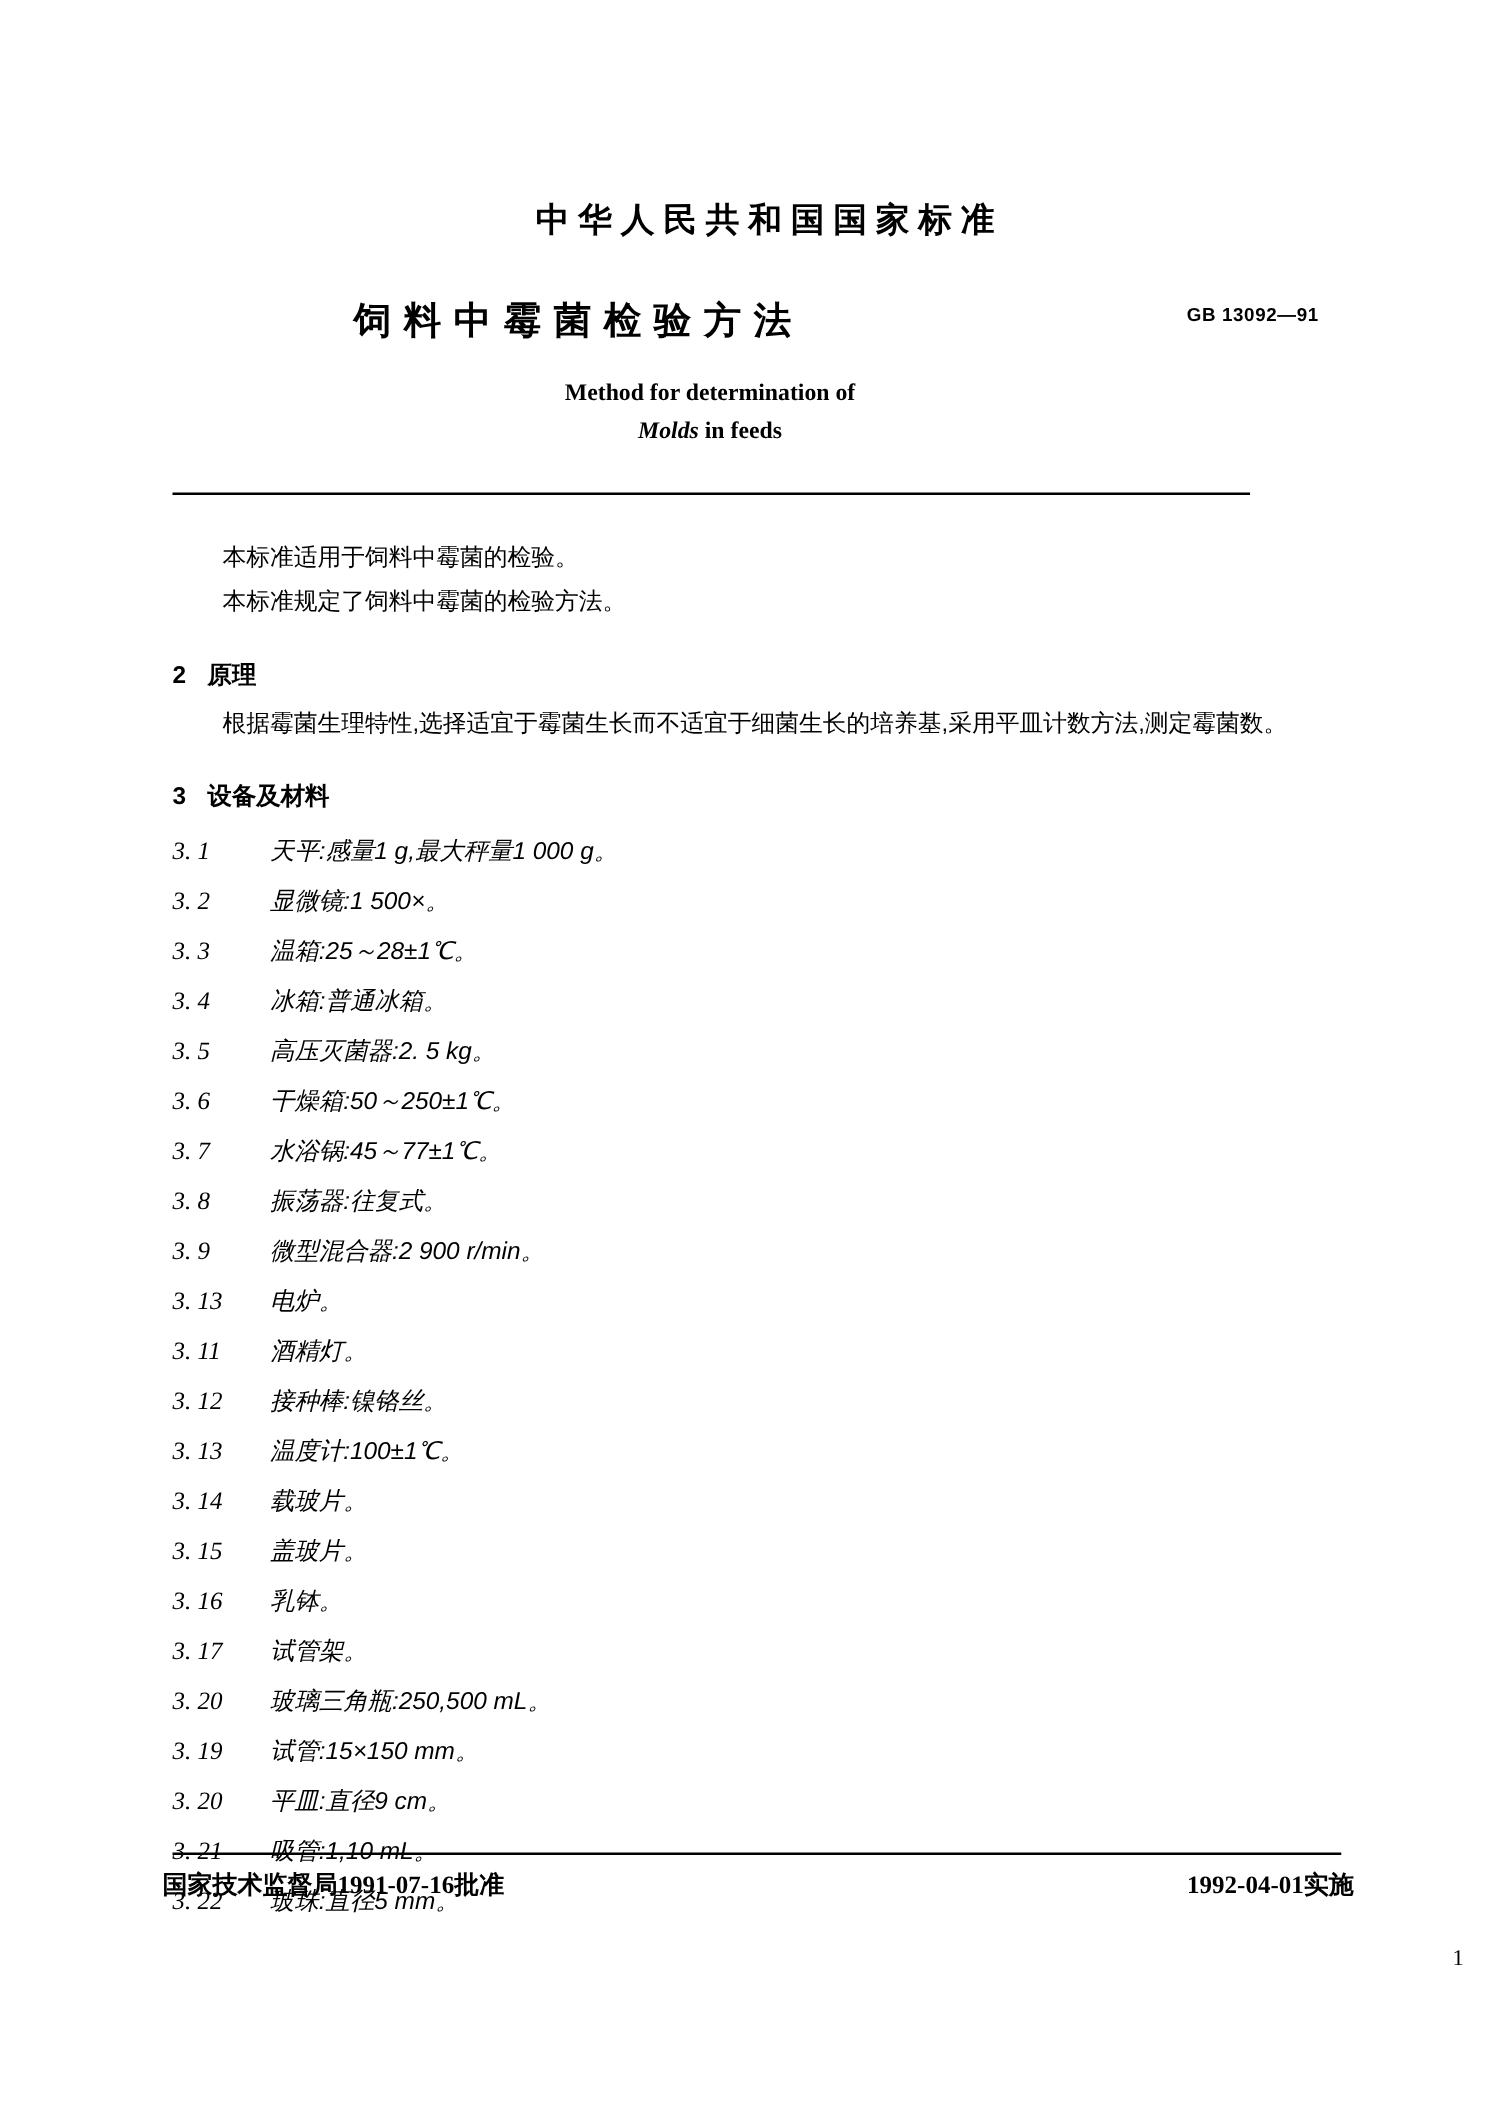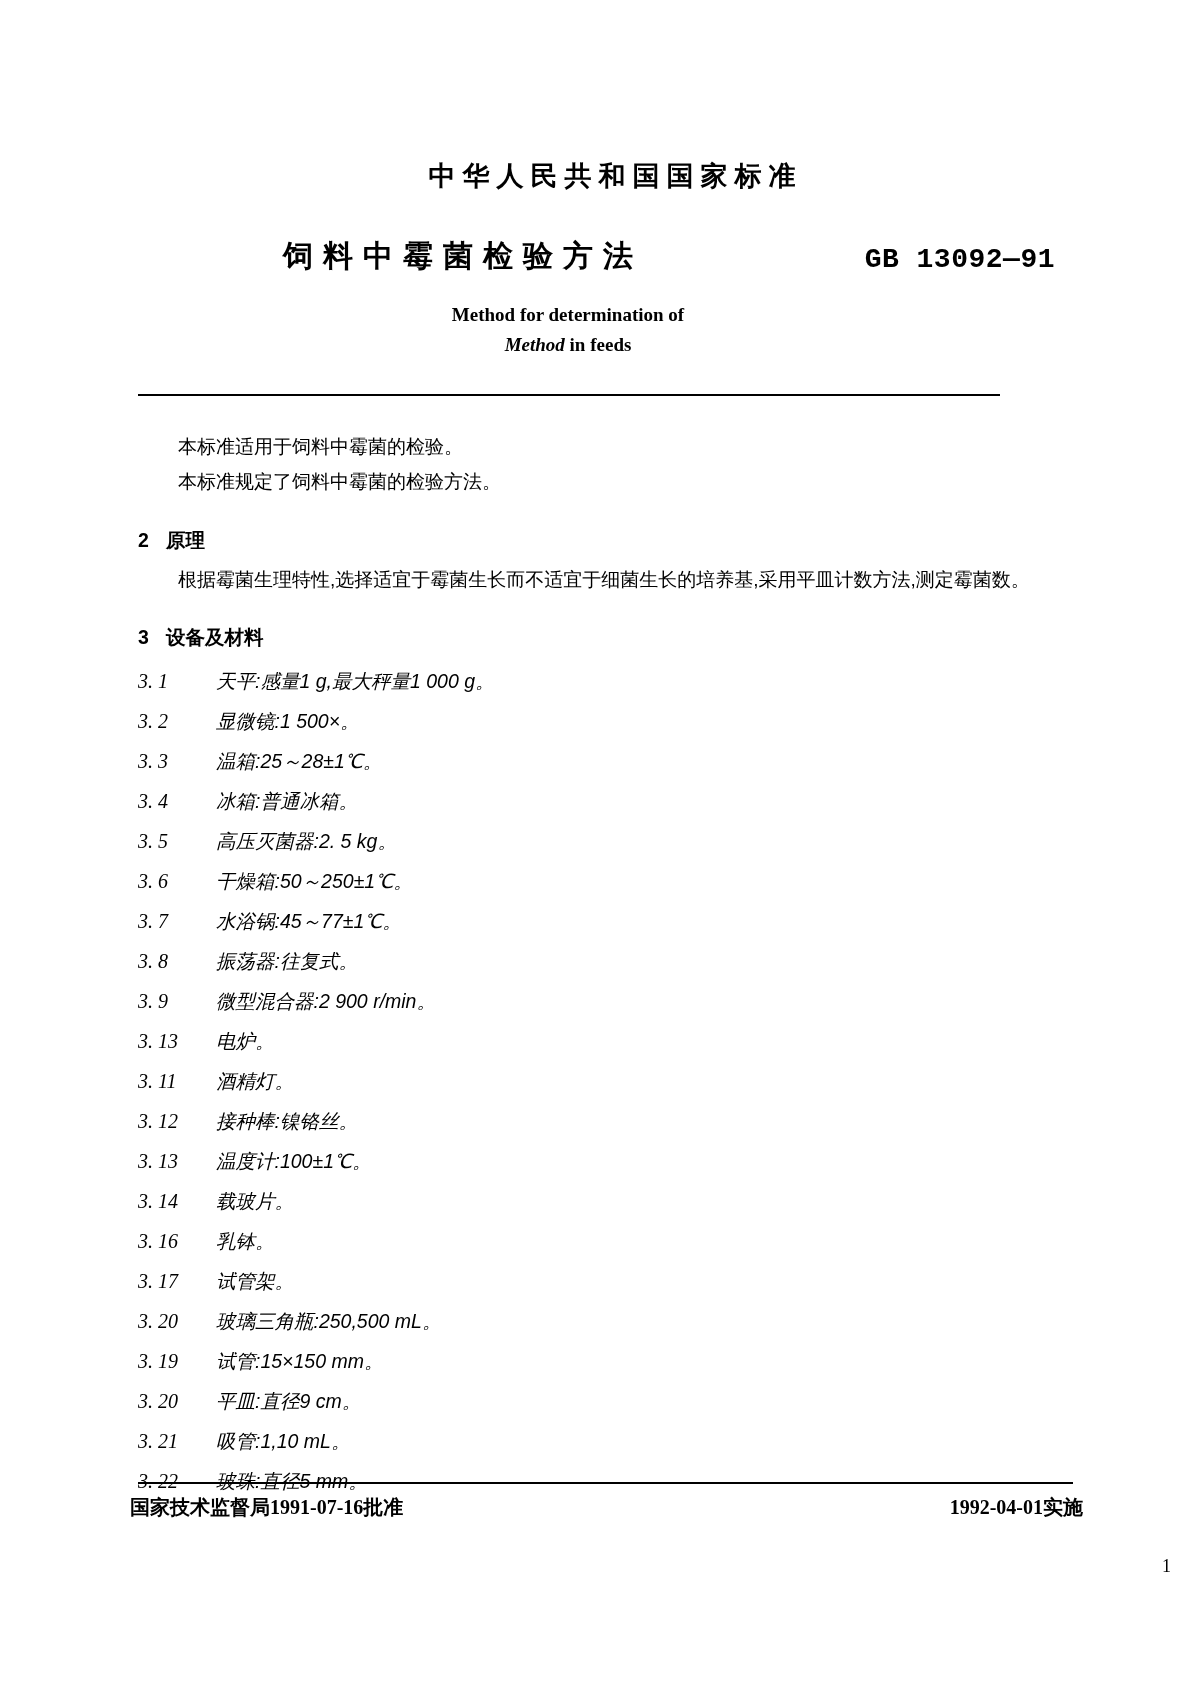--- a/index.html
+++ b/index.html
@@ -49,23 +49,23 @@
     top: 0;
     font-family: "Liberation Sans", sans-serif;
     font-weight: bold;
     font-size: 30px;
     letter-spacing: 10px;
   }
   .std-code {
     position: absolute;
     right: 18px;
     top: 8px;
-    font-family: Liberation Mono, monospace;
-    font-weight: bold;
-    font-size: 28px;
+    font-family: Liberation Sans, sans-serif;
+    font-weight: bold;
+    font-size: 15px;
     letter-spacing: 0.5px;
   }
   .en-title {
     text-align: center;
     margin-top: 22px;
     margin-left: -75px;
     font-family: "Liberation Serif", serif;
     font-weight: bold;
     font-size: 19px;
   }
@@ -169,21 +169,21 @@
     <div class="national-standard">中华人民共和国国家标准</div>
 
     <div class="title-row">
       <div class="doc-title">饲料中霉菌检验方法</div>
       <div class="std-code">GB 13092—91</div>
     </div>
 
     <div class="en-title">
       <div>Method for determination of</div>
       <div class="line2">
-        <span class="en-italic">Method</span>
+        <span class="en-italic">Molds</span>
         <span>in feeds</span>
       </div>
     </div>
 
     <div class="rule"></div>
 
     <div class="body">
 
       <div class="para">本标准适用于饲料中霉菌的检验。</div>
       <div class="para">本标准规定了饲料中霉菌的检验方法。</div>
@@ -246,20 +246,24 @@
             <span class="idx">3. 12</span>
             <span class="txt">接种棒:镍铬丝。</span>
           </div>
         <div class="item">
             <span class="idx">3. 13</span>
             <span class="txt">温度计:100±1℃。</span>
           </div>
         <div class="item">
             <span class="idx">3. 14</span>
             <span class="txt">载玻片。</span>
+          </div>
+        <div class="item">
+            <span class="idx">3. 15</span>
+            <span class="txt">盖玻片。</span>
           </div>
         <div class="item">
             <span class="idx">3. 16</span>
             <span class="txt">乳钵。</span>
           </div>
         <div class="item">
             <span class="idx">3. 17</span>
             <span class="txt">试管架。</span>
           </div>
         <div class="item">

